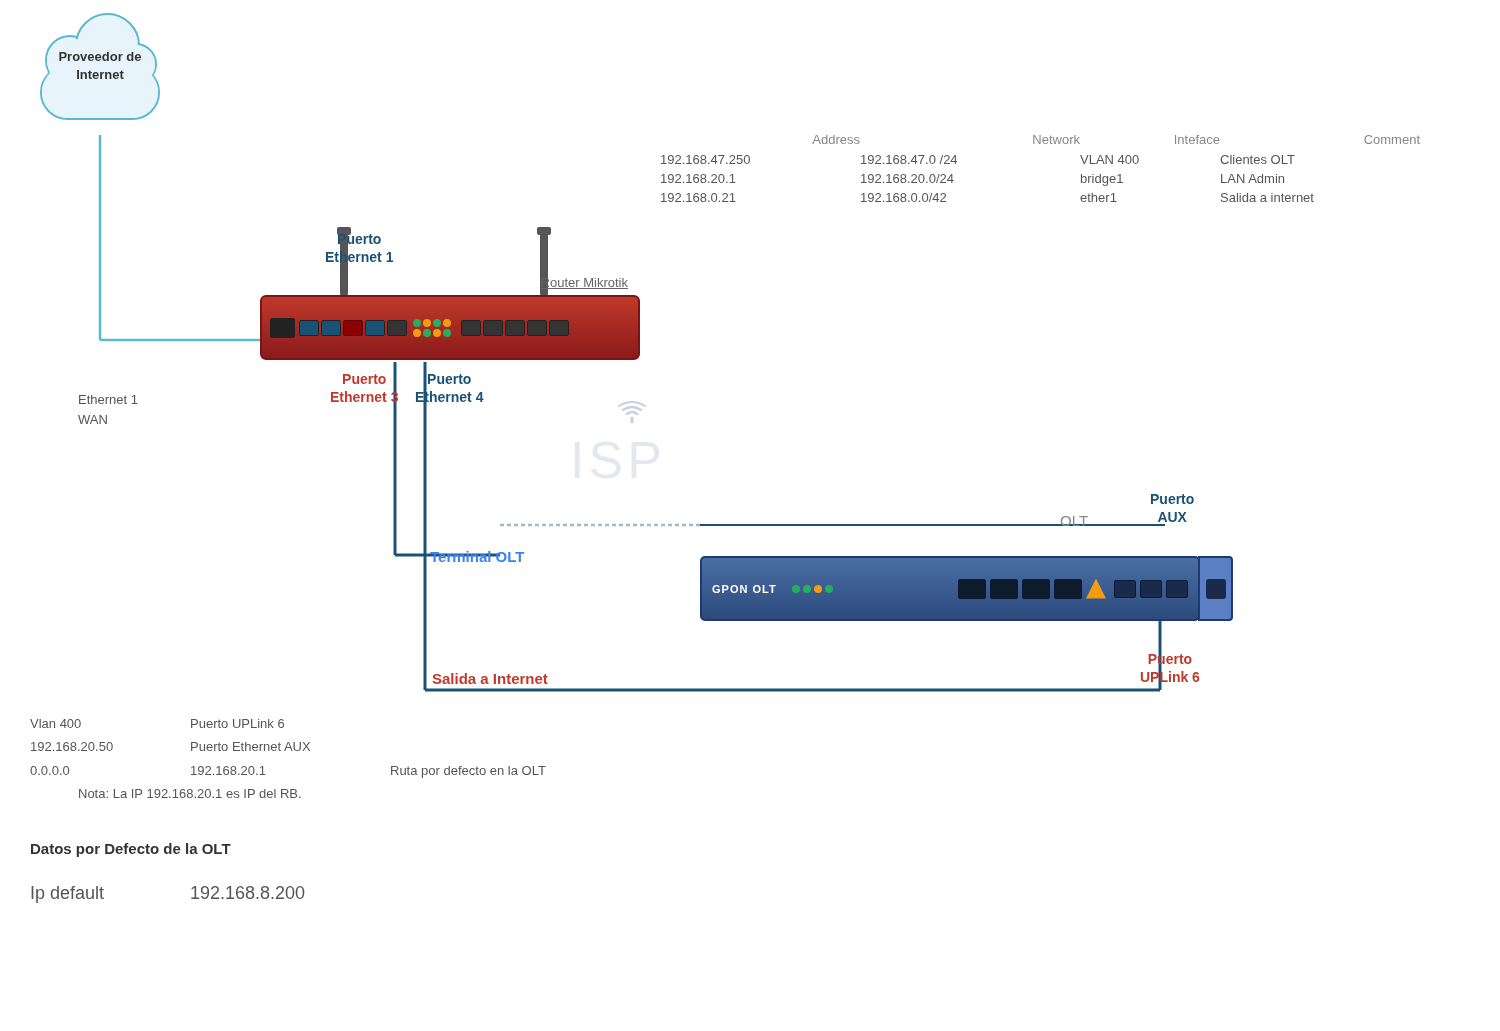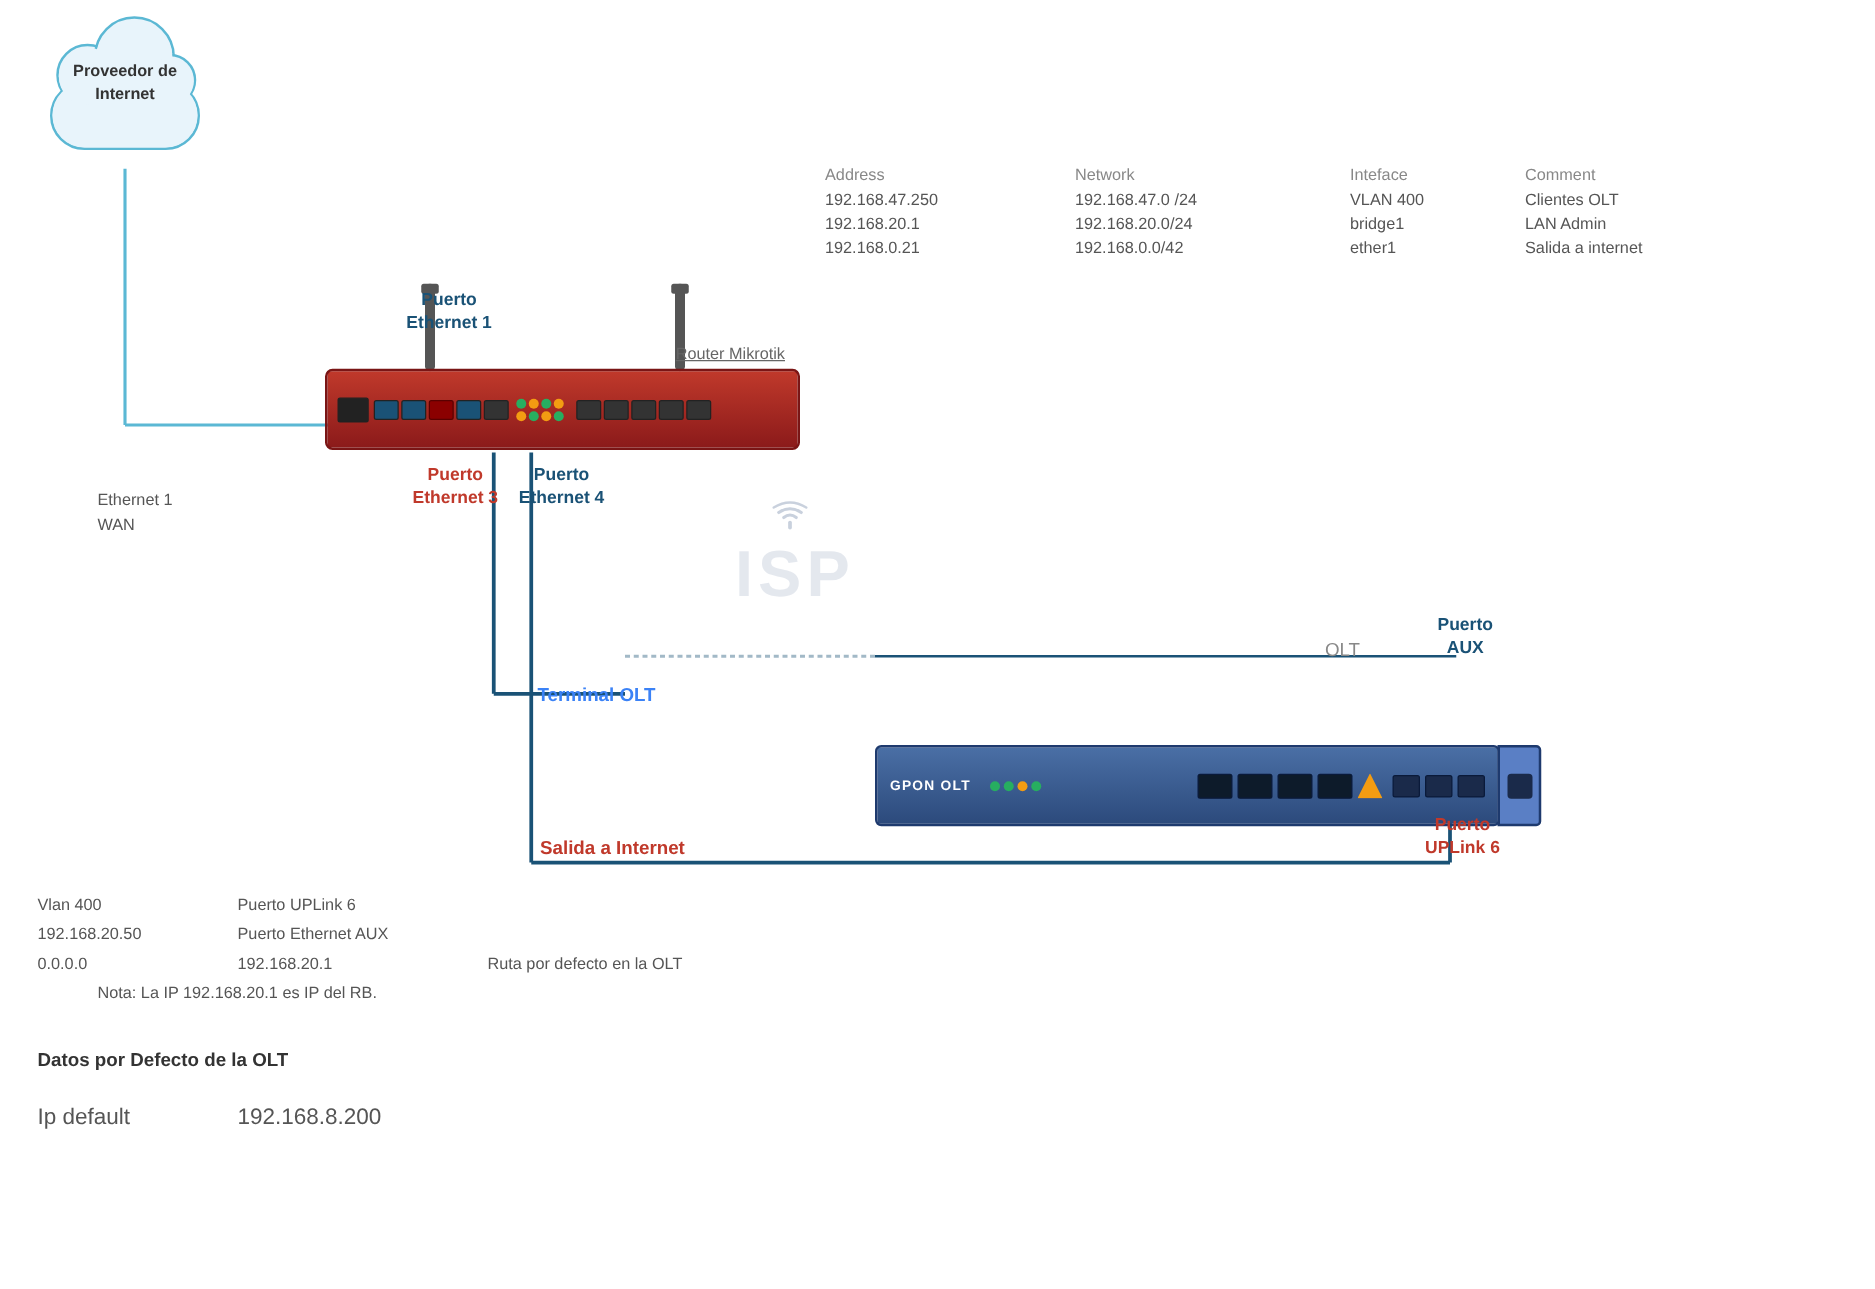--- a/index.html
+++ b/index.html
@@ -190,21 +190,21 @@
       top: -22px;
       right: 10px;
       font-size: 13px;
       color: #666;
       text-decoration: underline;
     }
 
     
     .olt-device {
       position: absolute;
-      top: 596px;
+      top: 556px;
       left: 700px;
       width: 500px;
       height: 47px;
     }
     .olt-body {
       width: 500px;
       height: 65px;
       background: linear-gradient(180deg, #4a6fa5 0%, #2c4a7c 100%);
       border-radius: 5px;
       border: 2px solid #1e3a6e;
@@ -290,20 +290,21 @@
     .table-grid {
       display: grid;
       grid-template-columns: 200px 220px 140px 200px;
       gap: 2px 0;
     }
     .table-header {
       font-size: 13px;
       color: #888;
       font-weight: normal;
       padding: 2px 0;
+      text-align: right;
     }
     .table-cell {
       font-size: 13px;
       color: #555;
       padding: 1px 0;
     }
     .bottom-section-title {
       font-size: 15px;
       font-weight: bold;
       color: #333;
@@ -440,21 +441,21 @@
       <div class="table-cell">bridge1</div>
       <div class="table-cell">LAN Admin</div>
 
       <div class="table-cell">192.168.0.21</div>
       <div class="table-cell">192.168.0.0/42</div>
       <div class="table-cell">ether1</div>
       <div class="table-cell">Salida a internet</div>
     </div>
   </div>
 
-  <div style="position:absolute;top:430px;left:588px;font-size:52px;font-weight:bold;color:#2c4a7c;opacity:0.12;letter-spacing:4px;">
+  <div style="position:absolute;top:430px;left:570px;font-size:52px;font-weight:normal;color:#2c4a7c;opacity:0.12;letter-spacing:4px;">
     <span>ISP</span>
   </div>
 
   <div style="position:absolute;top:400px;left:617px;font-size:24px;color:#2c4a7c;opacity:0.25;">
     <svg width="30" height="24" viewBox="0 0 30 24">
       <path d="M15 18 L15 22" stroke="#2c4a7c" stroke-width="3" stroke-linecap="round"></path>
       <path d="M10 14 Q15 10 20 14" stroke="#2c4a7c" stroke-width="2.5" fill="none" stroke-linecap="round"></path>
       <path d="M6 10 Q15 4 24 10" stroke="#2c4a7c" stroke-width="2.5" fill="none" stroke-linecap="round"></path>
       <path d="M2 6 Q15 -2 28 6" stroke="#2c4a7c" stroke-width="2" fill="none" stroke-linecap="round"></path>
     </svg>

